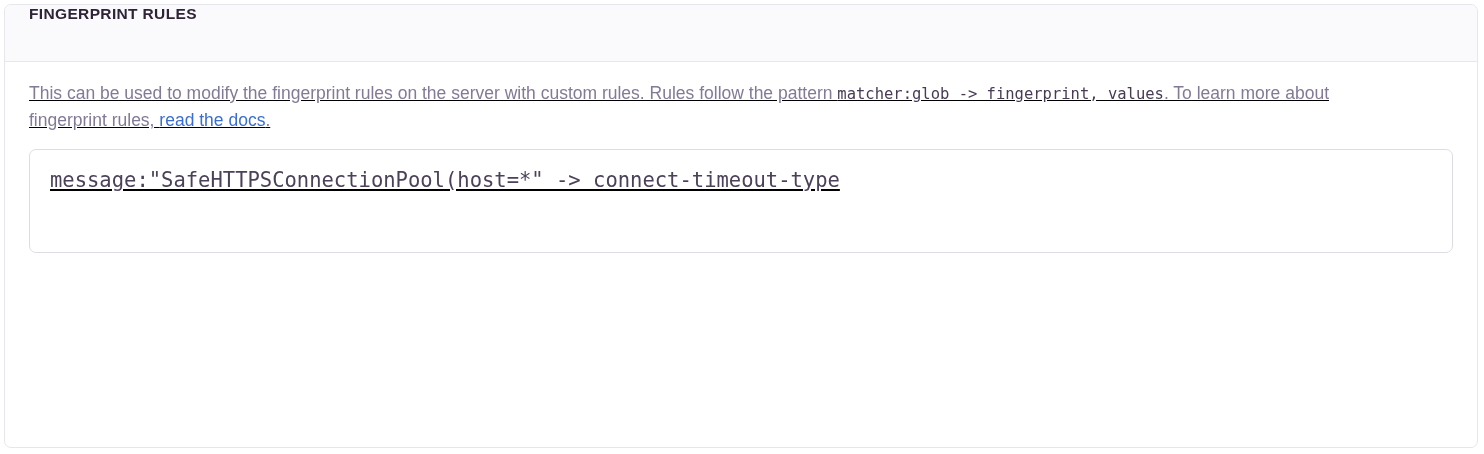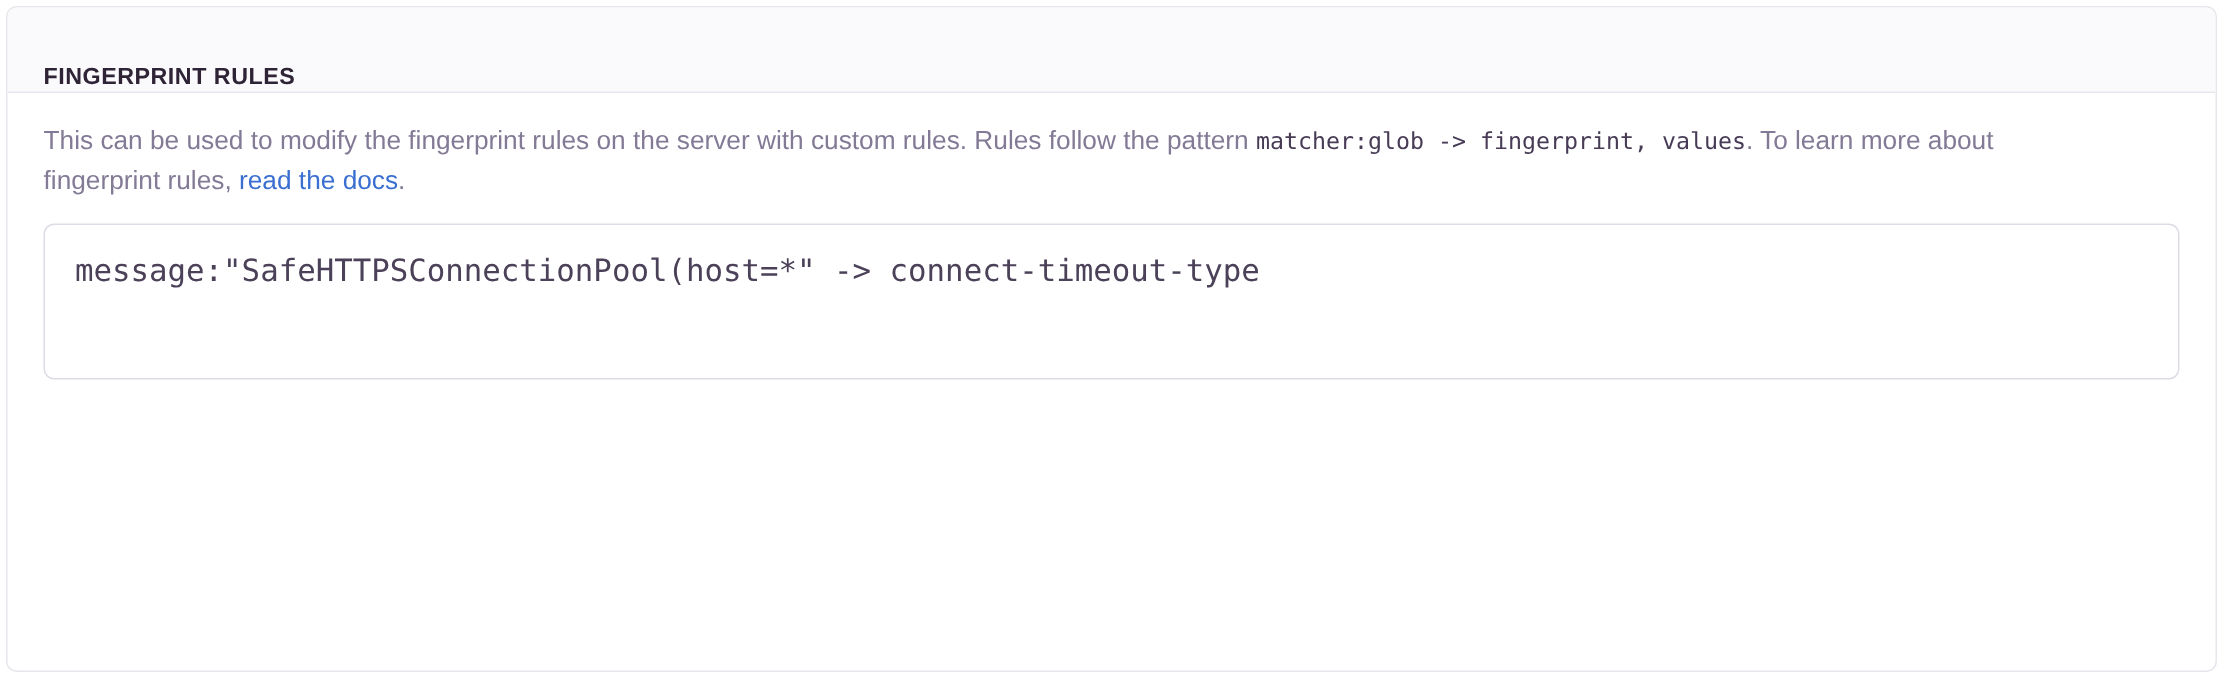--- a/index.html
+++ b/index.html
@@ -26,35 +26,36 @@
     border-radius: 7px;
     overflow: hidden;
   }
 
   .panel-header {
     height: 57px;
     box-sizing: border-box;
     background: #fafafc;
     border-bottom: 1px solid #e7e6ec;
     display: flex;
-    align-items: flex-end;
+    align-items: flex-start;
     padding: 0 24px;
   }
 
   .panel-title {
     font-size: 15.5px;
     font-weight: bold;
     letter-spacing: 0.35px;
     color: #2f2436;
     text-transform: uppercase;
     font-family: "Liberation Sans", sans-serif;
   }
 
   .panel-body {
     padding: 18px 24px 0 24px;
+    text-decoration: underline;
   }
 
   .description {
     font-size: 17.5px;
     line-height: 26px;
     color: #837a96;
     max-width: 1352px;
     margin: 0;
     font-family: "Liberation Sans", sans-serif;
   }

